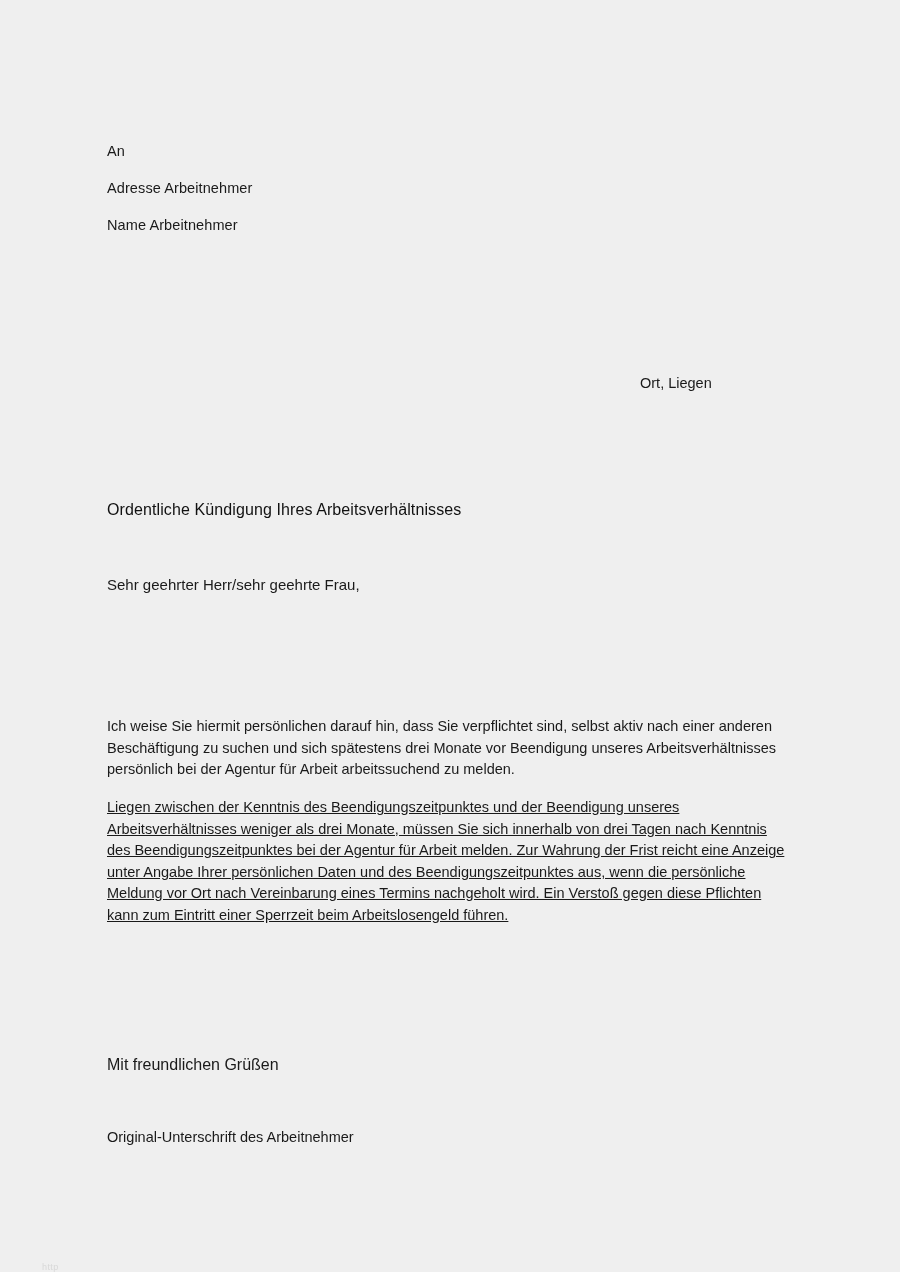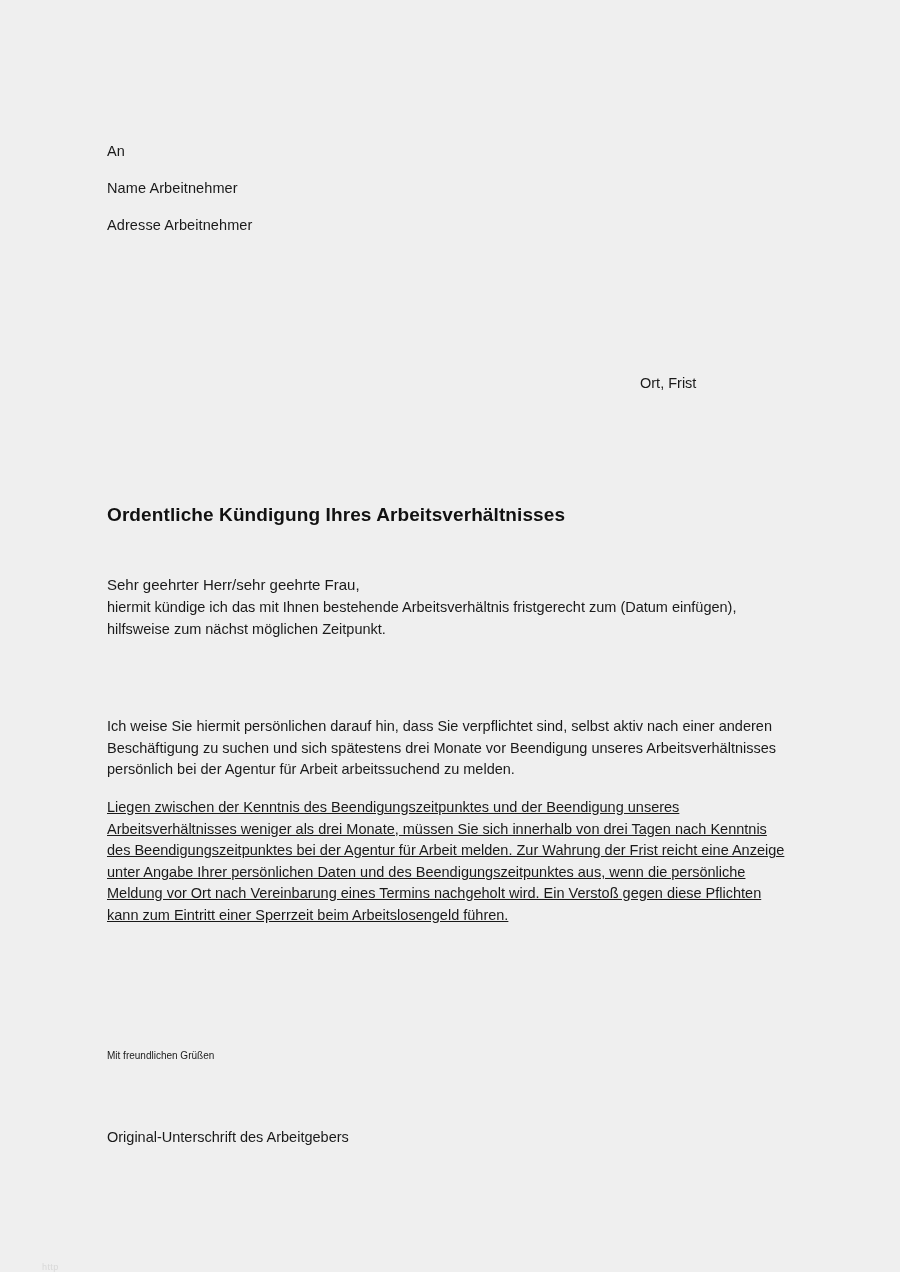--- a/index.html
+++ b/index.html
@@ -58,22 +58,22 @@
     left: 533px;
     top: 231px;
     font-size: 14.5px;
     color: #1a1a1a;
   }
 
   .subject {
     position: absolute;
     left: 0;
     top: 341px;
-    font-size: 19px;
-    font-weight: bold;
+    font-size: 16px;
+    font-weight: normal;
     color: #111111;
     letter-spacing: 0.1px;
     text-align: right;
   }
 
   .salutation {
     position: absolute;
     left: 0;
     top: 417px;
     font-size: 15px;
@@ -89,21 +89,21 @@
   }
 
   .p1 { position: absolute; left: 0; top: 453px; width: 683px; }
   .p2 { position: absolute; left: 0; top: 572px; width: 680px; }
   .p3 { position: absolute; left: 0; top: 653px; width: 683px; text-decoration: underline; }
 
   .closing {
     position: absolute;
     left: 0;
     top: 896px;
-    font-size: 10px;
+    font-size: 16px;
     color: #1a1a1a;
   }
 
   .signature {
     position: absolute;
     left: 0;
     top: 970px;
     font-size: 14.5px;
     color: #1a1a1a;
   }
@@ -120,34 +120,33 @@
 </style>
 </head>
 <body>
 
 <div class="page">
   <div class="sheet">
     <div class="content">
 
       <div class="addr-block">
         <p class="addr-line">An</p>
+        <p class="addr-line">Adresse Arbeitnehmer</p>
         <p class="addr-line">Name Arbeitnehmer</p>
-        <p class="addr-line">Adresse Arbeitnehmer</p>
       </div>
 
-      <p class="date-line">Ort, Frist</p>
+      <p class="date-line">Ort, Liegen</p>
 
       <p class="subject">Ordentliche Kündigung Ihres Arbeitsverhältnisses</p>
 
       <p class="salutation">Sehr geehrter Herr/sehr geehrte Frau,</p>
 
-      <p class="para p1">hiermit kündige ich das mit Ihnen bestehende Arbeitsverhältnis fristgerecht zum (Datum einfügen), hilfsweise zum nächst möglichen Zeitpunkt.</p>
       <p class="para p2">Ich weise Sie hiermit persönlichen darauf hin, dass Sie verpflichtet sind, selbst aktiv nach einer anderen Beschäftigung zu suchen und sich spätestens drei Monate vor Beendigung unseres Arbeitsverhältnisses persönlich bei der Agentur für Arbeit arbeitssuchend zu melden.</p>
       <p class="para p3">Liegen zwischen der Kenntnis des Beendigungszeitpunktes und der Beendigung unseres Arbeitsverhältnisses weniger als drei Monate, müssen Sie sich innerhalb von drei Tagen nach Kenntnis des Beendigungszeitpunktes bei der Agentur für Arbeit melden. Zur Wahrung der Frist reicht eine Anzeige unter Angabe Ihrer persönlichen Daten und des Beendigungszeitpunktes aus, wenn die persönliche Meldung vor Ort nach Vereinbarung eines Termins nachgeholt wird. Ein Verstoß gegen diese Pflichten kann zum Eintritt einer Sperrzeit beim Arbeitslosengeld führen.</p>
 
       <p class="closing">Mit freundlichen Grüßen</p>
 
-      <p class="signature">Original-Unterschrift des Arbeitgebers</p>
+      <p class="signature">Original-Unterschrift des Arbeitnehmer</p>
 
     </div>
     <div class="watermark">http</div>
   </div>
 </div>
 
 </body></html>

